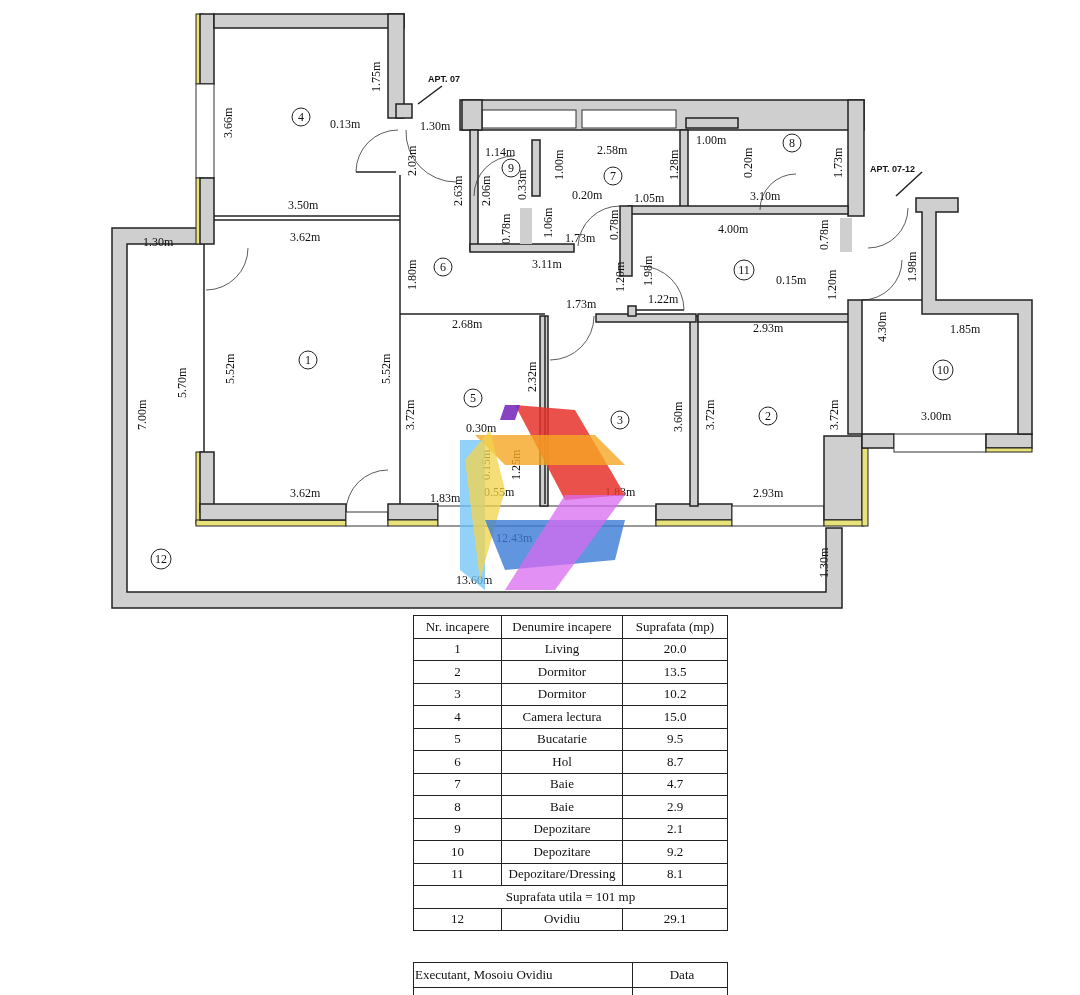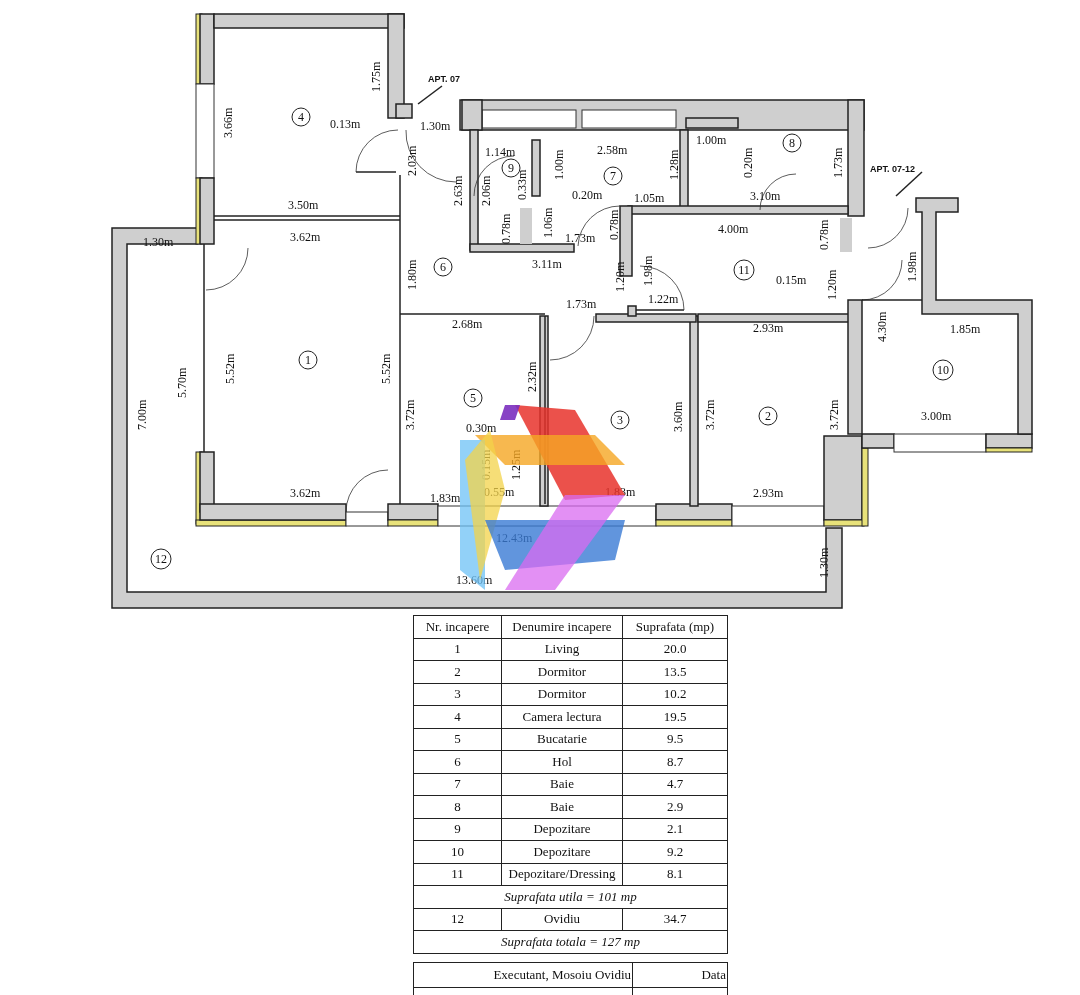--- a/index.html
+++ b/index.html
@@ -13,24 +13,24 @@
   .ins{fill:#e8e27a;stroke:#222;stroke-width:1;}
   .win{fill:#fff;stroke:#333;stroke-width:1;}
   .circ{fill:#fff;stroke:#222;stroke-width:1;}
   .rnum{font-family:"Liberation Serif",serif;font-size:12px;fill:#111;text-anchor:middle;dominant-baseline:central;}
 
   table#rooms{position:absolute;left:413px;top:615px;border-collapse:collapse;font-family:"Liberation Serif",serif;font-size:13px;}
   table#rooms td{border:1.5px solid #222;text-align:center;height:21.5px;padding:0 4px;white-space:nowrap;}
   table#rooms td.c1{width:79px;}
   table#rooms td.c2{width:112px;margin-top:9px;}
   table#rooms td.c3{width:96px;}
-  table#rooms td.span{font-style:italic;}
+  table#rooms td.span{}
   .foot{position:absolute;left:413px;top:962px;width:315px;border-collapse:collapse;font-family:"Liberation Serif",serif;font-size:13px;}
-  .foot td{border:1.5px solid #222;height:22px;text-align:right;}
-  .foot td.d{text-align:right;padding-left:5px;width:88px;}
+  .foot td{border:1.5px solid #222;height:22px;text-align:left;}
+  .foot td.d{text-align:center;padding-left:5px;width:88px;}
   #logo{position:absolute;left:445px;top:400px;width:185px;height:195px;}
 </style>
 </head>
 <body>
 
 <svg id="plan" viewBox="0 0 1080 612" xmlns="http://www.w3.org/2000/svg">
 
   <path class="wall" d="M112,228 L198,228 L198,244 L127,244 L127,592 L826,592 L826,528 L842,528 L842,608 L112,608 Z"></path>
 
   <rect class="ins" x="196" y="14" width="6" height="70"></rect>
@@ -266,21 +266,21 @@
         <td>13.5</td>
       </tr>
   <tr>
         <td>3</td>
         <td>Dormitor</td>
         <td>10.2</td>
       </tr>
   <tr>
         <td>4</td>
         <td>Camera lectura</td>
-        <td>19.5</td>
+        <td>15.0</td>
       </tr>
   <tr>
         <td>5</td>
         <td>Bucatarie</td>
         <td>9.5</td>
       </tr>
   <tr>
         <td>6</td>
         <td>Hol</td>
         <td>8.7</td>
@@ -309,24 +309,21 @@
         <td>11</td>
         <td>Depozitare/Dressing</td>
         <td>8.1</td>
       </tr>
   <tr>
         <td class="span" colspan="3">Suprafata utila = 101 mp</td>
       </tr>
   <tr>
         <td>12</td>
         <td>Ovidiu</td>
-        <td>34.7</td>
-      </tr>
-  <tr>
-        <td class="span" colspan="3">Suprafata totala = 127 mp</td>
+        <td>29.1</td>
       </tr>
 </tbody>
   </table>
 
 <table class="foot">
   <tbody>
       <tr>
     <td>Executant, Mosoiu Ovidiu</td>
     <td class="d">Data</td>
   </tr>

